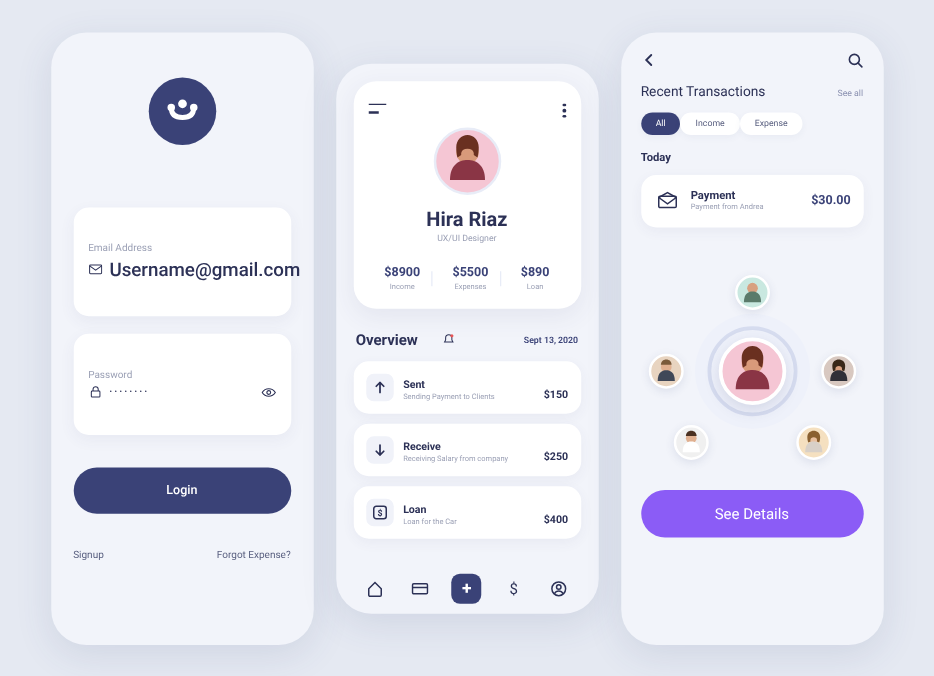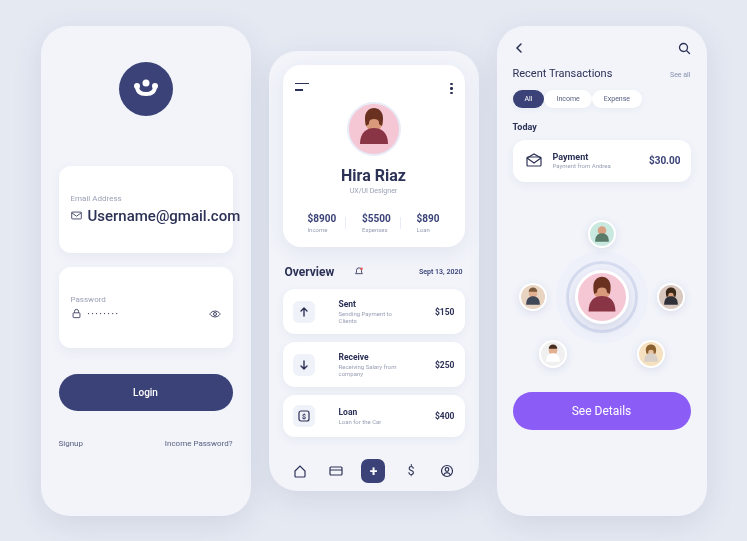--- a/index.html
+++ b/index.html
@@ -28,29 +28,29 @@
 .menu-lines{width:14px;height:8px;display:flex;flex-direction:column;justify-content:space-between}
 .menu-lines span{height:1.5px;background:#2c3156;display:block}
 .menu-lines span:last-child{width:60%}
 .dots-v{display:flex;flex-direction:column;gap:2px}
 .dots-v span{width:2.5px;height:2.5px;background:#2c3156;border-radius:50%}
 .avatar-wrap{display:flex;justify-content:center;margin-bottom:10px}
 .avatar{width:54px;height:54px;border-radius:50%;background:#f5c6d4;border:2px solid #e8ecf7;position:relative;overflow:hidden}
 .name{text-align:center;font-size:16px;font-weight:700;color:#2c3156}
 .role{text-align:center;font-size:7px;color:#9ba0b5;margin-top:2px}
 .stats{display:flex;justify-content:space-around;margin-top:18px}
-.stat{position:relative}
+.stat{text-align:center;position:relative}
 .stat:not(:last-child)::after{content:"";position:absolute;right:-10px;top:4px;bottom:4px;width:1px;background:#e8ecf7}
 .stat-val{font-size:10px;font-weight:700;color:#3a4277}
 .stat-lbl{font-size:6px;color:#9ba0b5;margin-top:2px}
 .overview-hdr{display:flex;justify-content:space-between;align-items:center;margin:18px 2px 10px}
 .overview-title{font-size:12px;font-weight:700;color:#2c3156;display:flex;align-items:center;gap:20px}
 .bell{width:10px;height:10px;position:relative}
 .overview-date{font-size:7px;color:#3a4277;font-weight:600}
-.tx-card{background:#fff;border-radius:12px;padding:10px;display:flex;align-items:center;gap:24px;margin-bottom:8px;box-shadow:0 3px 10px rgba(60,70,120,0.06)}
+.tx-card{background:#fff;border-radius:12px;padding:10px;display:flex;align-items:flex-end;gap:8px;margin-bottom:8px;box-shadow:0 3px 10px rgba(60,70,120,0.06)}
 .tx-icon{width:22px;height:22px;background:#f0f2f9;border-radius:6px;display:flex;align-items:center;justify-content:center;flex-shrink:0}
 .tx-body{flex:1}
 .tx-title{font-size:8.5px;font-weight:700;color:#2c3156}
 .tx-sub{font-size:6px;color:#9ba0b5;margin-top:1px}
 .tx-amt{font-size:8.5px;font-weight:700;color:#2c3156}
 .navbar{display:flex;justify-content:space-around;align-items:center;margin-top:auto;padding-top:10px}
 .nav-btn{width:20px;height:20px;display:flex;align-items:center;justify-content:center}
 .nav-plus{width:24px;height:24px;background:#3a4277;border-radius:7px;display:flex;align-items:center;justify-content:center;color:#fff;font-size:14px;font-weight:700}
 
 
@@ -116,21 +116,21 @@
       <span class="input-dots">••••••••</span>
       <svg class="eye" viewBox="0 0 16 16">
           <path d="M1 8s2.5-4 7-4 7 4 7 4-2.5 4-7 4-7-4-7-4z" fill="none" stroke="#2c3156" stroke-width="1.2"></path>
           <circle cx="8" cy="8" r="2" fill="none" stroke="#2c3156" stroke-width="1.2"></circle>
         </svg>
     </div>
   </div>
   <button class="login-btn">Login</button>
   <div class="bottom-links">
     <span>Signup</span>
-    <span>Income Password?</span>
+    <span>Forgot Expense?</span>
   </div>
 </div>
 
 <div class="phone p2">
   <div class="profile-card">
     <div class="prof-top">
       <div class="menu-lines">
           <span></span>
           <span></span>
         </div>

